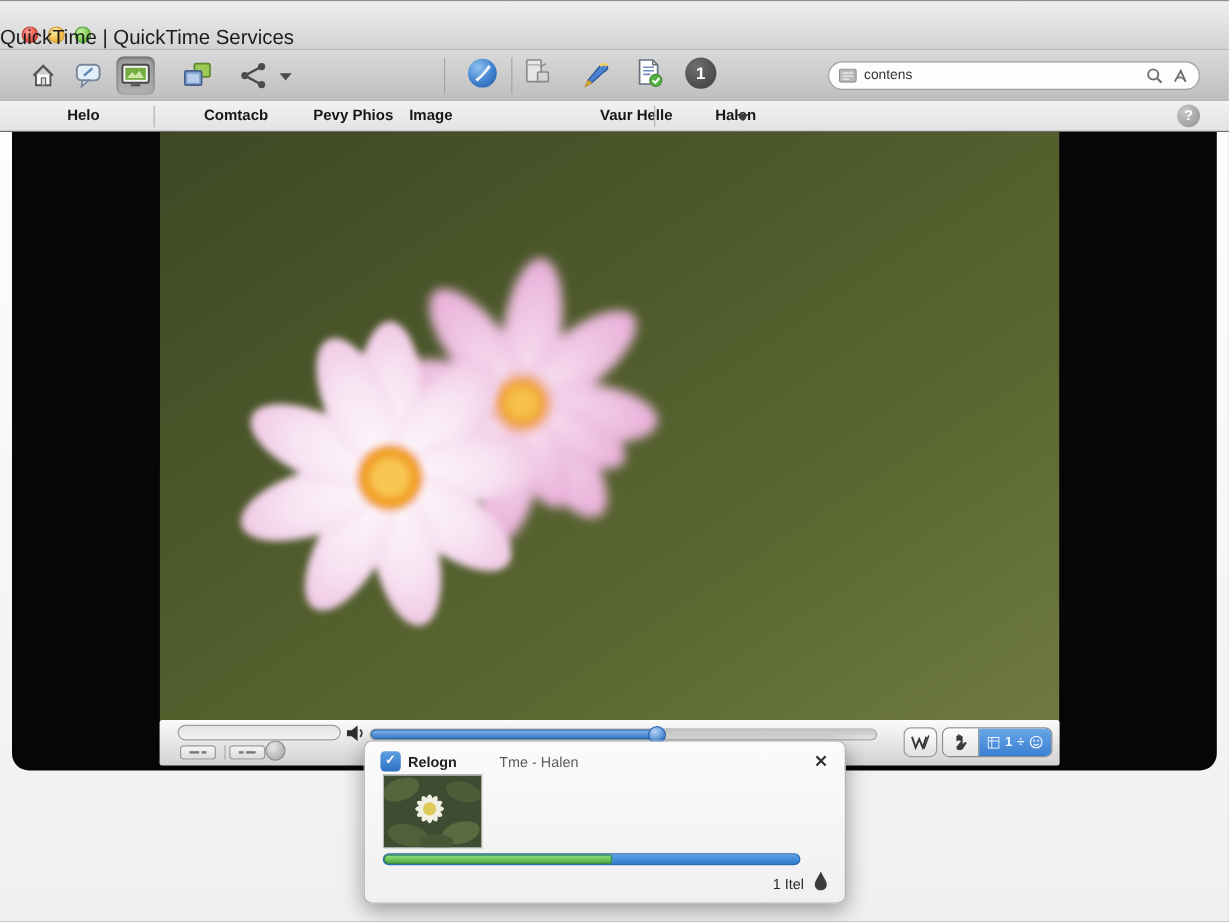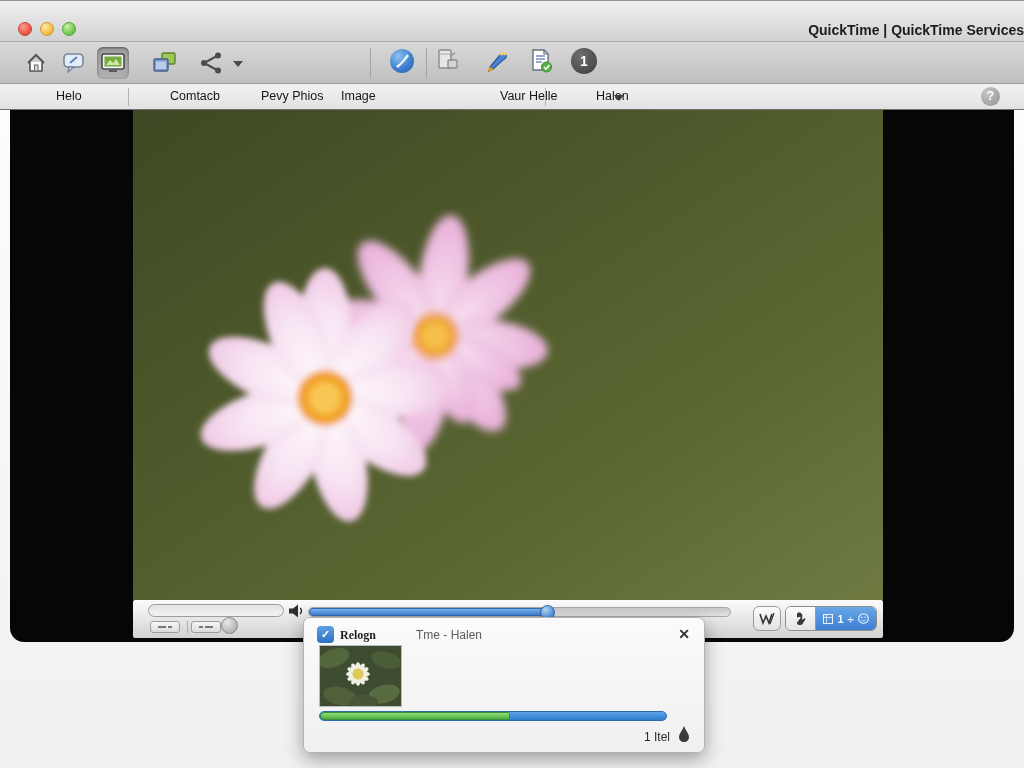--- a/index.html
+++ b/index.html
@@ -8,43 +8,43 @@
   .window { position:absolute; inset:0; background:linear-gradient(#ffffff,#f0f0f0); }
 
   
   .titlebar { position:absolute; left:0; top:0; width:1024px; height:42px;
     background:linear-gradient(#efefef,#d2d2d2); border-top:1px solid #8f8f8f;
     border-bottom:1px solid #a8a8a8; }
   .tl { position:absolute; top:21px; width:14px; height:14px; border-radius:50%; }
   .tl.red    { left:18px; background:radial-gradient(circle at 35% 30%, #ff9d92, #ed5a4c 60%, #c93f33); border:1px solid #c44237;}
   .tl.yellow { left:40px; background:radial-gradient(circle at 35% 30%, #ffe9a8, #f5bd45 60%, #d89a2e); border:1px solid #cf9c34;}
   .tl.green  { left:62px; background:radial-gradient(circle at 35% 30%, #c7f0a0, #79c94f 60%, #4ea234); border:1px solid #55a33c;}
-  .title { position:absolute; top:21px; left:0; width:100%; text-align:right;
-    font-size:14px; font-weight:700; color:#1c1c1c; }
+  .title { position:absolute; top:21px; left:0; width:100%; text-align:left;
+    font-size:17px; font-weight:400; color:#1c1c1c; }
 
   
   .toolbar { position:absolute; left:0; top:42px; width:1024px; height:42px;
     background:linear-gradient(#d9d9d9,#bfbfbf); border-bottom:1px solid #9a9a9a; }
   .tbtn { position:absolute; top:5px; width:32px; height:32px; display:flex;
     align-items:center; justify-content:center; border-radius:6px; }
   .tbtn.selected { background:linear-gradient(#9c9c9c,#b0b0b0); box-shadow:inset 0 1px 3px rgba(0,0,0,.45); }
   .tb-divider { position:absolute; top:6px; width:1px; height:30px; background:#a5a5a5; }
   .tlabel { position:absolute; top:71px; font-size:8.5px; color:#2a2a2a; text-align:center; width:46px; }
   .caret { position:absolute; width:0; height:0; border-left:5px solid transparent;
     border-right:5px solid transparent; border-top:6px solid #4a4a4a; top:19px; }
   .searchbox { position:absolute; left:690px; top:9px; width:310px; height:24px;
     background:#fdfdfd; border:1px solid #9f9f9f; border-radius:12px;
     display:flex; align-items:center; padding:0 8px; gap:6px; }
   .searchbox input { flex:1; border:none; outline:none; background:transparent;
     font-size:11.5px; color:#333; font-family:"Liberation Sans", sans-serif; }
 
   
   .menubar { position:absolute; left:0; top:84px; width:1024px; height:26px;
     background:linear-gradient(#f2f2f2,#e2e2e2); border-bottom:1px solid #6f6f6f; }
-  .menu-item { position:absolute; top:5px; font-size:12.5px; font-weight:400; color:#161616;padding-left:36px; }
+  .menu-item { position:absolute; top:5px; font-size:12.5px; font-weight:700; color:#161616;padding-left:36px; }
   .menu-div { position:absolute; top:4px; width:1px; height:18px; background:#b2b2b2; }
   .menu-caret { position:absolute; top:11px; width:0; height:0;
     border-left:5px solid transparent; border-right:5px solid transparent; border-top:6px solid #3d3d3d; }
   .help-circle { position:absolute; right:24px; top:3px; width:19px; height:19px; border-radius:50%;
     background:radial-gradient(circle at 35% 30%, #c9c9c9, #8f8f8f); color:#fff;
     font-size:12px; font-weight:700; text-align:center; line-height:19px; }
 
   
   .stage { position:absolute; left:10px; top:110px; width:1004px; height:532px;
     background:#060606; border-radius:0 0 14px 14px; }
@@ -80,21 +80,21 @@
     align-items:center; justify-content:center; gap:4px; color:#f2f7fd;
     font-size:11px; font-weight:700; }
 
   
   .dialog { position:absolute; left:303px; top:617px; width:402px; height:136px;
     background:linear-gradient(#fbfbfb,#f0f0f0); border:1px solid #b3b3b3; border-radius:7px;
     box-shadow:0 6px 18px rgba(0,0,0,.35); }
   .dlg-appicon { position:absolute; left:13px; top:8px; width:17px; height:17px; border-radius:4px;
     background:linear-gradient(#5e9fe0,#2c72c4); color:#fff; font-size:11px; font-weight:700;
     text-align:center; line-height:17px; }
-  .dlg-applabel { position:absolute; left:36px; top:10px; font-size:12px; font-weight:700; color:#1e1e1e;font-family:Liberation Serif, serif; }
+  .dlg-applabel { position:absolute; left:36px; top:10px; font-size:12px; font-weight:700; color:#1e1e1e; }
   .dlg-title { position:absolute; left:112px; top:10px; font-size:12px; color:#5c5c5c; }
   .dlg-close { position:absolute; right:14px; top:8px; font-size:14px; color:#333; font-weight:700; cursor:default; }
   .dlg-thumb { position:absolute; left:15px; top:27px; width:83px; height:62px;
     border:1px solid #bbb; overflow:hidden; }
   .dlg-msg { position:absolute; left:110px; top:29px; width:270px; font-size:13.5px;
     font-weight:700; color:#1b1b1b; }
   .dlg-progress { position:absolute; left:15px; top:93px; width:348px; height:10px;
     background:linear-gradient(#5ea3e8,#2f7cc9); border:1px solid #2a6cb0; border-radius:6px; }
   .dlg-progress-fill { position:absolute; left:0; top:0; height:8px;
     background:linear-gradient(#8edd7a,#4fae41); border:1px solid #3c8f32;
@@ -218,20 +218,41 @@
             <circle cx="19.5" cy="20" r="5" fill="#57b347" stroke="#3b8a2e" stroke-width="1"></circle>
             <path d="M17 20 L19 22 L22.5 18" fill="none" stroke="#fff" stroke-width="1.6"></path>
           </svg>
       </span>
     </div>
 
     <div class="tbtn" style="left:568px; top:3px;">
       <span style="width:26px;height:26px;border-radius:50%;background:radial-gradient(circle at 35% 30%, #6e6e6e, #3c3c3c);display:flex;align-items:center;justify-content:center;color:#fff;font-size:14px;font-weight:700;">1</span>
     </div>
 
+    <div class="searchbox">
+      <span>
+        <svg width="15" height="12" viewBox="0 0 15 12">
+            <rect x="0.5" y="0.5" width="14" height="11" rx="2" fill="#b9b9b9" stroke="#8d8d8d"></rect>
+            <path d="M3 4 H12 M3 6.5 H12 M3 9 H9" stroke="#efefef" stroke-width="1.1"></path>
+          </svg>
+      </span>
+      <input type="text" value="contens" style="">
+      <span>
+        <svg width="15" height="15" viewBox="0 0 15 15">
+            <circle cx="6" cy="6" r="4.2" fill="none" stroke="#6f6f6f" stroke-width="1.6"></circle>
+            <path d="M9.2 9.2 L13 13" stroke="#6f6f6f" stroke-width="1.8"></path>
+          </svg>
+      </span>
+      <span>
+        <svg width="15" height="15" viewBox="0 0 15 15">
+            <path d="M3 12 L8 3 L12 12" fill="none" stroke="#6f6f6f" stroke-width="1.6"></path>
+            <path d="M12 12 C10 8 7 8 5 9" fill="none" stroke="#6f6f6f" stroke-width="1.4"></path>
+          </svg>
+      </span>
+    </div>
   </div>
 
   <div class="menubar">
     <span class="menu-item" style="left:20px;">Helo</span>
     <div class="menu-div" style="left:128px;"></div>
     <span class="menu-item" style="left:134px;">Comtacb</span>
     <span class="menu-item" style="left:225px;">Pevy Phios</span>
     <span class="menu-item" style="left:305px;">Image</span>
     <span class="menu-item" style="left:464px;">Vaur Helle</span>
     <div class="menu-div" style="left:545px;"></div>

